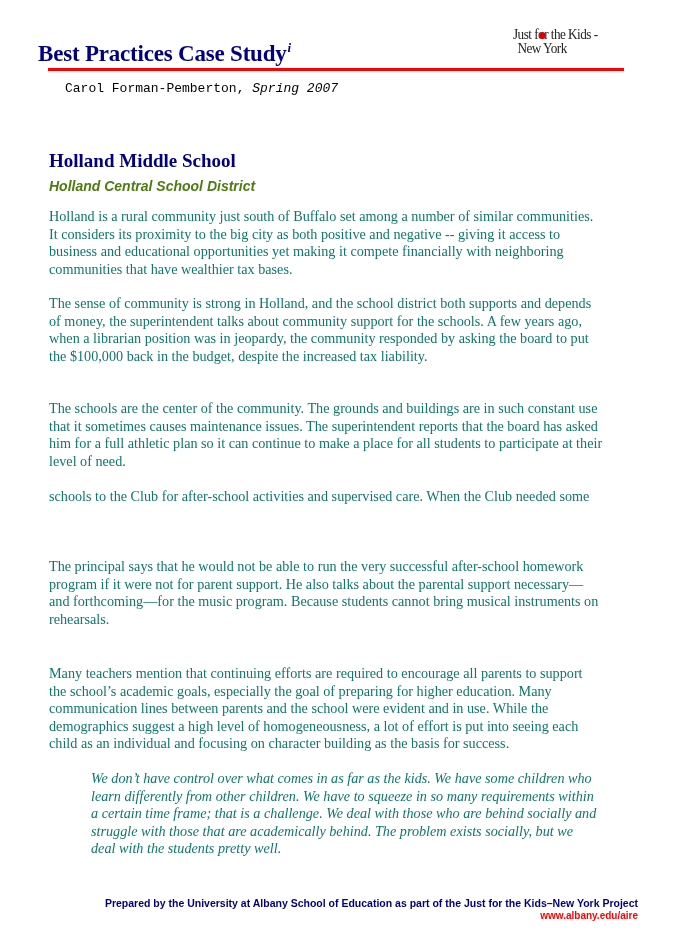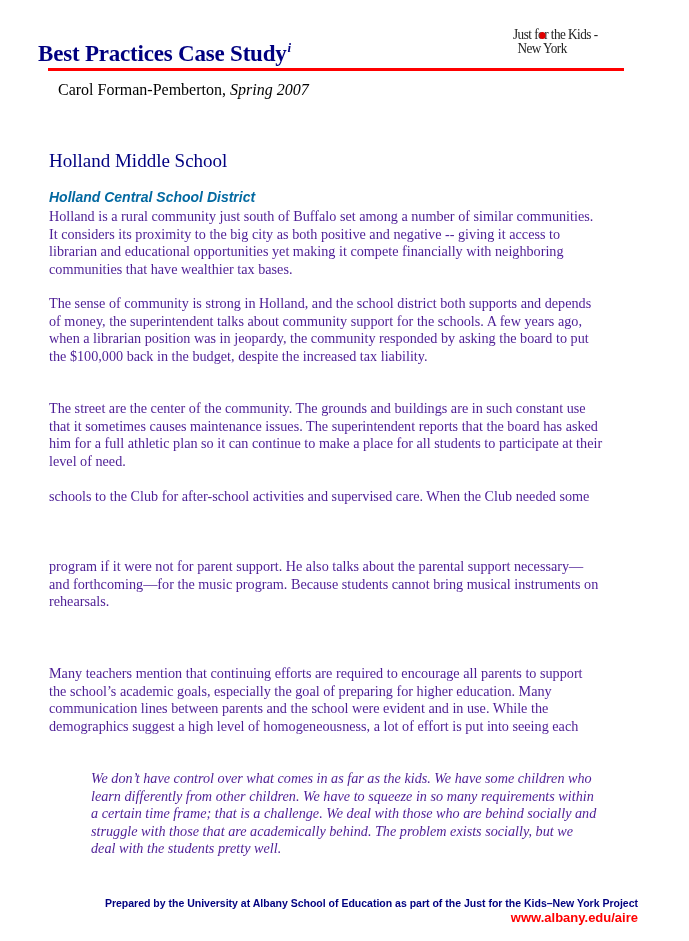--- a/index.html
+++ b/index.html
@@ -23,50 +23,50 @@
     .logo .apple-o { position: relative; display: inline-block; }
     .logo .apple-dot {
       position: absolute; left: 1px; top: 5px; width: 7px; height: 7px;
       border-radius: 50%; background: #e00000;
     }
     .rule {
       position: absolute; left: 48px; top: 68px; width: 576px; height: 3px;
       background: #ff0000;
     }
     .author {
-      position: absolute; left: 58px; top: 81px;
-      font-family: Liberation Serif, serif; font-size: 16px; color: #000;
+      position: absolute; left: 65px; top: 81px;
+      font-family: Liberation Mono, monospace; font-size: 13px; color: #000;
       white-space: nowrap;
     }
     .author em { font-style: italic; }
     .school {
       position: absolute; left: 49px; top: 150px;
-      font-family: "Liberation Serif", serif; font-weight: normal; font-size: 19px;
+      font-family: "Liberation Serif", serif; font-weight: bold; font-size: 19px;
       color: #000080; margin: 0; white-space: nowrap;
     }
     .district {
-      position: absolute; left: 49px; top: 189px;
+      position: absolute; left: 49px; top: 178px;
       font-family: "Liberation Sans", sans-serif; font-weight: bold; font-style: italic;
-      font-size: 14px; color: #0369a1; white-space: nowrap;
+      font-size: 14px; color: #4d7c0f; white-space: nowrap;
     }
     .body-text {
       position: absolute; left: 49px; width: 610px;
       font-family: "Liberation Serif", serif; font-size: 14.2px; line-height: 17.6px;
-      color: #4c1d95; margin: 0;
+      color: #0f766e; margin: 0;
     }
     .body-text span.line { display: block; white-space: nowrap; }
     .quote { left: 91px; font-style: italic; }
     .footer-1 {
       position: absolute; right: 51px; top: 897px;
       font-family: "Liberation Sans", sans-serif; font-weight: bold; font-size: 10.5px;
       color: #000080; white-space: nowrap; padding-left: 20px;
     }
     .footer-2 {
       position: absolute; right: 51px; top: 910px;
-      font-family: "Liberation Sans", sans-serif; font-weight: bold; font-size: 13px;
+      font-family: "Liberation Sans", sans-serif; font-weight: bold; font-size: 10px;
       color: #ff0000; white-space: nowrap;
     }
   </style>
 </head>
 <body>
 
 <div class="page">
 
   <h1 class="doc-title"><span>Best Practices Case Study</span><sup>i</sup></h1>
 
@@ -78,53 +78,55 @@
   <div class="rule"></div>
 
   <div class="author"><span>Carol Forman-Pemberton, </span><em>Spring 2007</em></div>
 
   <h2 class="school">Holland Middle School</h2>
   <div class="district">Holland Central School District</div>
 
   <p class="body-text" style="top:208px">
     <span class="line">Holland is a rural community just south of Buffalo set among a number of similar communities.</span>
     <span class="line">It considers its proximity to the big city as both positive and negative -- giving it access to</span>
-    <span class="line">librarian and educational opportunities yet making it compete financially with neighboring</span>
+    <span class="line">business and educational opportunities yet making it compete financially with neighboring</span>
     <span class="line">communities that have wealthier tax bases.</span>
   </p>
 
   <p class="body-text" style="top:295px">
     <span class="line">The sense of community is strong in Holland, and the school district both supports and depends</span>
     <span class="line">of money, the superintendent talks about community support for the schools. A few years ago,</span>
     <span class="line">when a librarian position was in jeopardy, the community responded by asking the board to put</span>
     <span class="line">the $100,000 back in the budget, despite the increased tax liability.</span>
   </p>
 
   <p class="body-text" style="top:400px">
-    <span class="line">The street are the center of the community. The grounds and buildings are in such constant use</span>
+    <span class="line">The schools are the center of the community. The grounds and buildings are in such constant use</span>
     <span class="line">that it sometimes causes maintenance issues. The superintendent reports that the board has asked</span>
     <span class="line">him for a full athletic plan so it can continue to make a place for all students to participate at their</span>
     <span class="line">level of need.</span>
   </p>
 
   <p class="body-text" style="top:488px">
     <span class="line">schools to the Club for after-school activities and supervised care. When the Club needed some</span>
   </p>
 
   <p class="body-text" style="top:558px">
+    <span class="line">The principal says that he would not be able to run the very successful after-school homework</span>
     <span class="line">program if it were not for parent support. He also talks about the parental support necessary—</span>
     <span class="line">and forthcoming—for the music program. Because students cannot bring musical instruments on</span>
     <span class="line">rehearsals.</span>
   </p>
 
   <p class="body-text" style="top:665px">
     <span class="line">Many teachers mention that continuing efforts are required to encourage all parents to support</span>
     <span class="line">the school’s academic goals, especially the goal of preparing for higher education. Many</span>
     <span class="line">communication lines between parents and the school were evident and in use. While the</span>
     <span class="line">demographics suggest a high level of homogeneousness, a lot of effort is put into seeing each</span>
+    <span class="line">child as an individual and focusing on character building as the basis for success.</span>
   </p>
 
   <blockquote class="body-text quote" style="top:770px">
     <span class="line">We don’t have control over what comes in as far as the kids. We have some children who</span>
     <span class="line">learn differently from other children. We have to squeeze in so many requirements within</span>
     <span class="line">a certain time frame; that is a challenge. We deal with those who are behind socially and</span>
     <span class="line">struggle with those that are academically behind. The problem exists socially, but we</span>
     <span class="line">deal with the students pretty well.</span>
   </blockquote>
 

